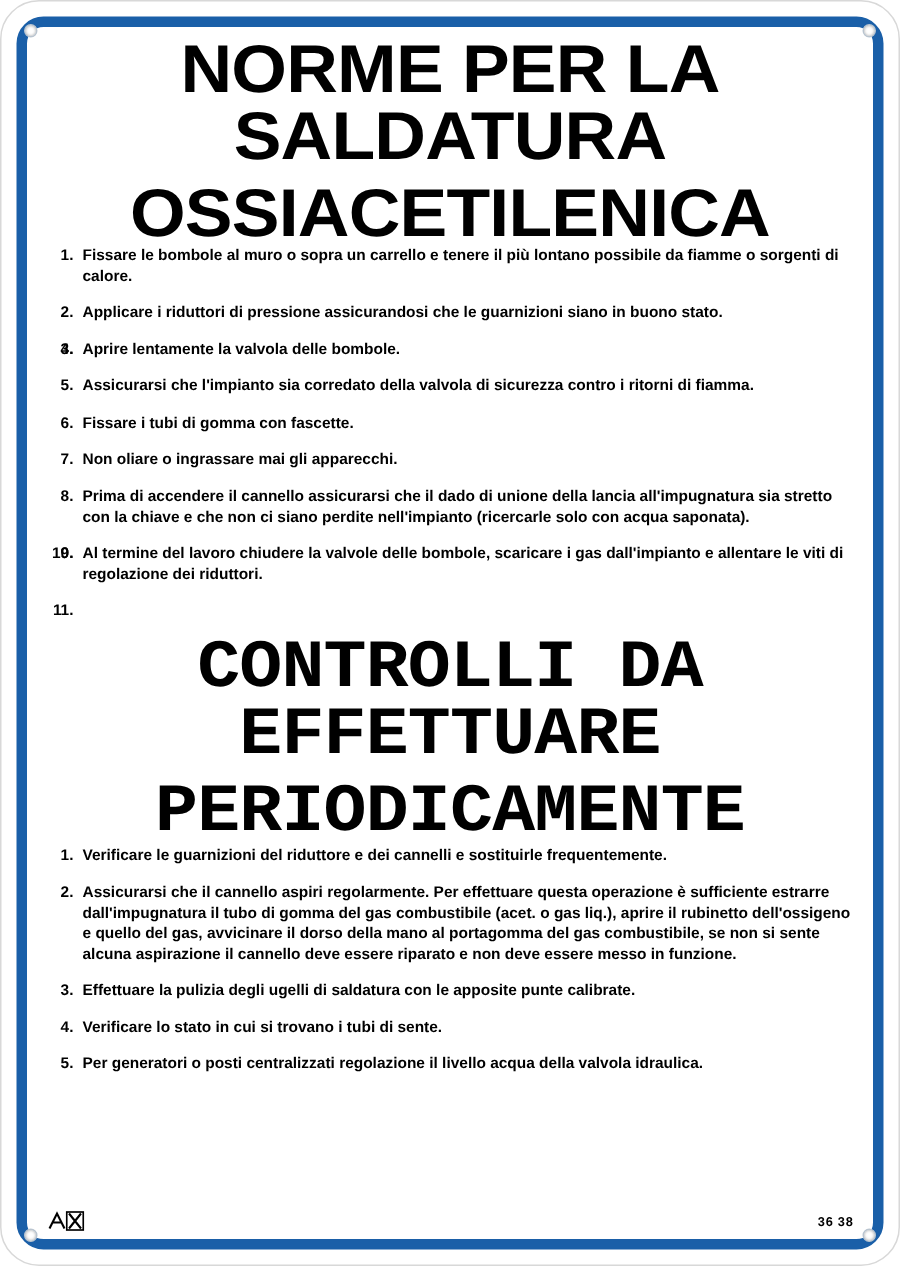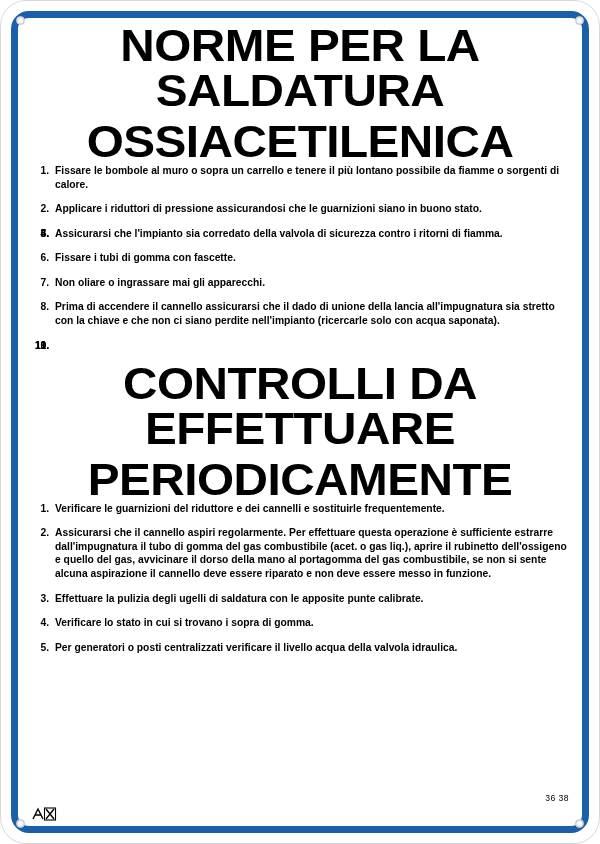--- a/index.html
+++ b/index.html
@@ -73,20 +73,21 @@
     transform: scaleX(1.06);
   }
 
   h2.title2 {
     margin: 0;
     text-align: center;
     font-weight: bold;
     color: #000000;
     line-height: 1.0;
     letter-spacing: -0.5px;
+    font-family: Liberation Mono, monospace;
   }
   .title2-line1 {
     display: block;
     font-size: 45px;
     transform: scaleX(1.06);
   }
   .title2-line2 {
     display: block;
     font-size: 45px;
     margin-top: 6px;
@@ -132,23 +133,23 @@
     left: 6px;
     bottom: 0;
     display: flex;
     align-items: center;
     gap: 2px;
   }
   .logo svg { display: block; }
   .code {
     position: absolute;
     right: 6px;
-    bottom: 18px;
+    bottom: 2px;
     font-size: 8.5px;
-    font-weight: normal;
+    font-weight: bold;
     color: #000000;
     letter-spacing: 0.5px;
   }
 </style>
 </head>
 <body>
 
 <div class="sign">
   <div class="inner-border"></div>
   <div class="screw tl"></div>
@@ -160,43 +161,43 @@
 
     <h1 class="title">
       <span class="title-line1">NORME PER LA SALDATURA</span>
       <span class="title-line2">OSSIACETILENICA</span>
     </h1>
 
     <ol class="rules section-one">
       <li><span class="num">1.</span><span>Fissare le bombole al muro o sopra un carrello e tenere il più lontano possibile da fiamme o sorgenti di calore.</span></li>
       <li><span class="num">2.</span><span>Applicare i riduttori di pressione assicurandosi che le guarnizioni siano in buono stato.</span></li>
       <li><span class="num">3.</span></li>
-      <li><span class="num">4.</span></li>
+      <li><span class="num">4.</span><span>Aprire lentamente la valvola delle bombole.</span></li>
       <li><span class="num">5.</span><span>Assicurarsi che l'impianto sia corredato della valvola di sicurezza contro i ritorni di fiamma.</span></li>
       <li><span class="num">6.</span><span>Fissare i tubi di gomma con fascette.</span></li>
       <li><span class="num">7.</span><span>Non oliare o ingrassare mai gli apparecchi.</span></li>
       <li><span class="num">8.</span><span>Prima di accendere il cannello assicurarsi che il dado di unione della lancia all'impugnatura sia stretto con la chiave e che non ci siano perdite nell'impianto (ricercarle solo con acqua saponata).</span></li>
       <li><span class="num">9.</span></li>
-      <li><span class="num">10.</span></li>
+      <li><span class="num">10.</span><span>Al termine del lavoro chiudere la valvole delle bombole, scaricare i gas dall'impianto e allentare le viti di regolazione dei riduttori.</span></li>
       <li><span class="num">11.</span></li>
     </ol>
 
     <div class="gap-before-title2"></div>
 
     <h2 class="title2">
       <span class="title2-line1">CONTROLLI DA EFFETTUARE</span>
       <span class="title2-line2">PERIODICAMENTE</span>
     </h2>
 
     <ol class="rules section-two">
       <li><span class="num">1.</span><span>Verificare le guarnizioni del riduttore e dei cannelli e sostituirle frequentemente.</span></li>
       <li><span class="num">2.</span><span>Assicurarsi che il cannello aspiri regolarmente. Per effettuare questa operazione è sufficiente estrarre dall'impugnatura il tubo di gomma del gas combustibile (acet. o gas liq.), aprire il rubinetto dell'ossigeno e quello del gas, avvicinare il dorso della mano al portagomma del gas combustibile, se non si sente alcuna aspirazione il cannello deve essere riparato e non deve essere messo in funzione.</span></li>
       <li><span class="num">3.</span><span>Effettuare la pulizia degli ugelli di saldatura con le apposite punte calibrate.</span></li>
-      <li><span class="num">4.</span><span>Verificare lo stato in cui si trovano i sopra di gomma.</span></li>
-      <li><span class="num">5.</span><span>Per generatori o posti centralizzati verificare il livello acqua della valvola idraulica.</span></li>
+      <li><span class="num">4.</span><span>Verificare lo stato in cui si trovano i tubi di sente.</span></li>
+      <li><span class="num">5.</span><span>Per generatori o posti centralizzati regolazione il livello acqua della valvola idraulica.</span></li>
     </ol>
   </div>
 
   <div class="footer">
     <div class="logo">
       <svg width="30" height="14" viewBox="0 0 30 14" aria-hidden="true">
         <path d="M2 12 L7 2 L12 12 M4.5 8 L9.5 8" stroke="#000" stroke-width="1.4" fill="none"></path>
         <path d="M15 2 L23 12 M23 2 L15 12" stroke="#000" stroke-width="1.4" fill="none"></path>
         <rect x="13.5" y="1" width="11" height="12" stroke="#000" stroke-width="1.1" fill="none"></rect>
       </svg>

